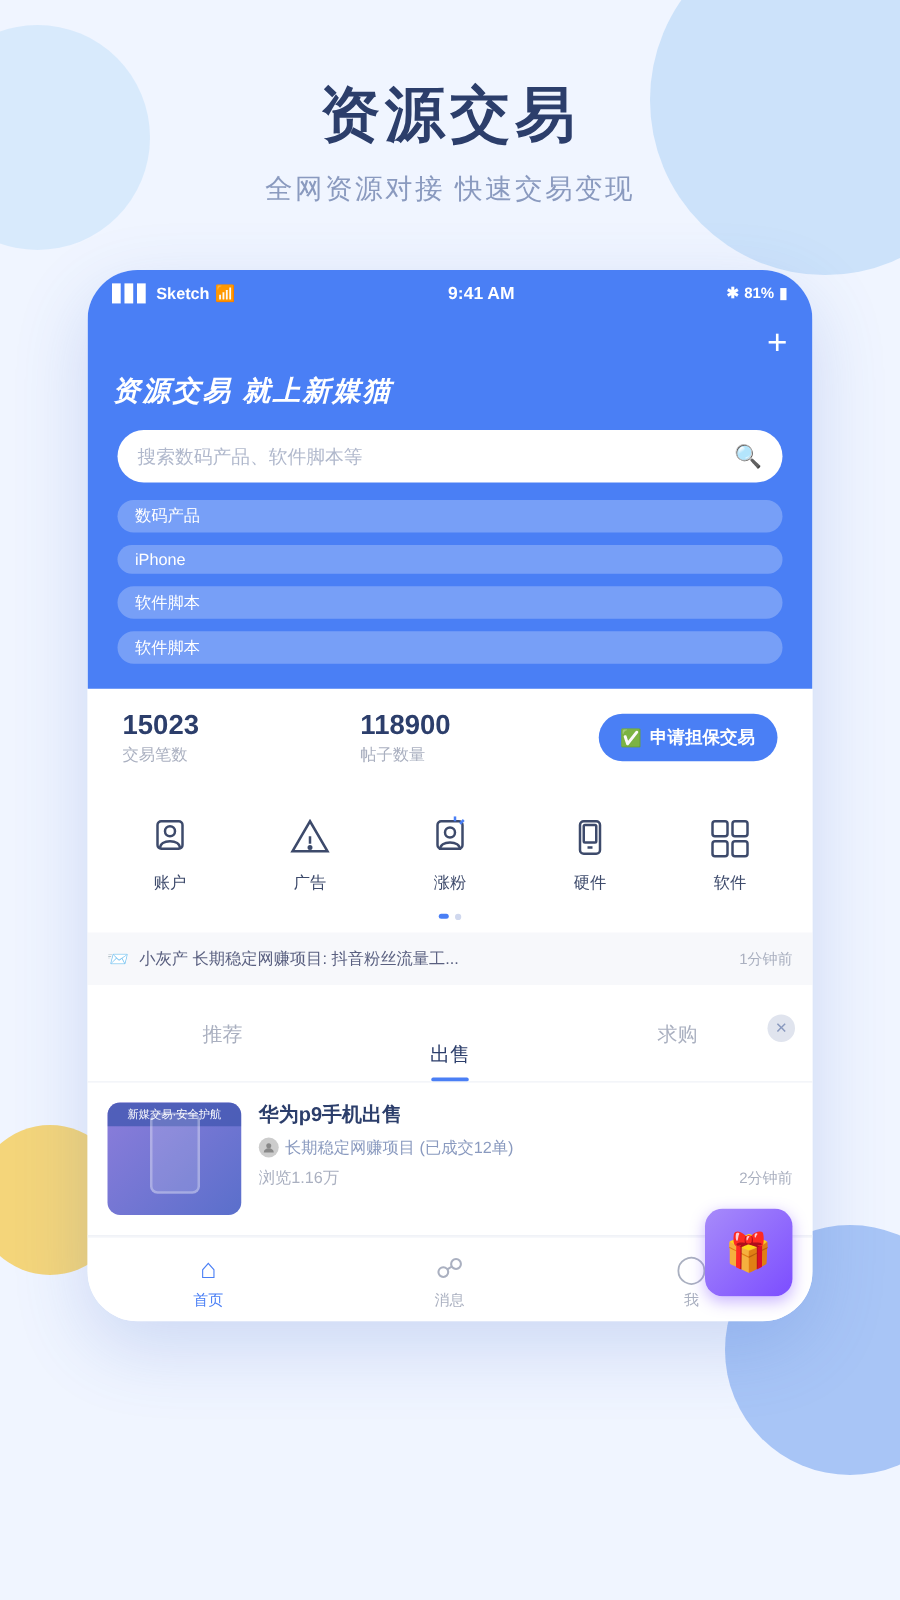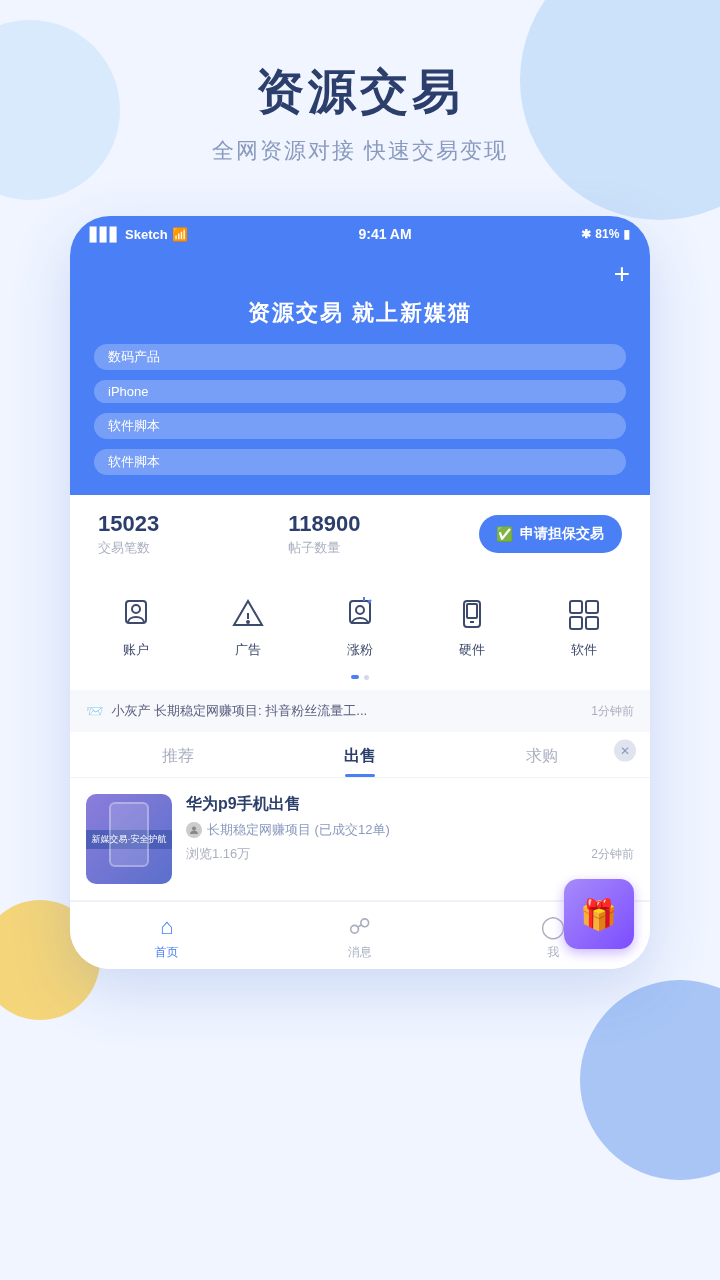--- a/index.html
+++ b/index.html
@@ -123,26 +123,26 @@
       justify-content: flex-end;
       margin-bottom: 8px;
     }
     .plus-btn {
       color: #fff;
       font-size: 28px;
       font-weight: 300;
       cursor: pointer;
     }
     .app-header-title {
-      text-align: center;
       color: #fff;
       font-size: 22px;
       font-weight: 600;
       letter-spacing: 2px;
       margin-bottom: 16px;
+      font-style: italic;
     }
 
     
     .search-bar {
       background: #fff;
       border-radius: 25px;
       display: flex;
       align-items: center;
       padding: 10px 16px;
       margin: 0 4px;
@@ -275,21 +275,22 @@
     }
     .tab-item {
       font-size: 16px;
       color: #aab0c0;
       padding-bottom: 10px;
       cursor: pointer;
       position: relative;
     }
     .tab-item.active {
       color: #2c3e6b;
-      font-weight: 700;
+      font-weight: 400;
+      margin-top: 32px;
     }
     .tab-item.active::after {
       content: '';
       position: absolute;
       bottom: 0;
       left: 50%;
       transform: translateX(-50%);
       width: 30px;
       height: 3px;
       background: #4a7ff5;
@@ -315,29 +316,29 @@
     
     .listing-card {
       background: #fff;
       padding: 16px;
       display: flex;
       gap: 14px;
       align-items: flex-start;
       border-bottom: 1px solid #f0f2f7;
     }
     .listing-image {
-      width: 86px;
+      width: 107px;
       height: 90px;
       border-radius: 10px;
       overflow: hidden;
       flex-shrink: 0;
       background: linear-gradient(135deg, #8c7ddb, #5a6fcb);
       position: relative;
       display: flex;
-      align-items: center;
+      align-items: flex-start;
       justify-content: center;
     }
     .listing-image-label {
       background: rgba(70, 90, 180, 0.85);
       color: #fff;
       font-size: 9px;
       padding: 3px 5px;
       width: 100%;
       text-align: center;
     }
@@ -449,20 +450,24 @@
         <span>▮</span>
       </div>
     </div>
 
     <div class="app-header">
       <div class="app-header-top">
         <span class="plus-btn">+</span>
       </div>
       <div class="app-header-title">资源交易 就上新媒猫</div>
 
+      <div class="search-bar">
+        <span class="search-placeholder">搜索数码产品、软件脚本等</span>
+        <span class="search-icon-wrap">🔍</span>
+      </div>
 
       <div class="tag-chips">
         <span class="chip">数码产品</span>
         <span class="chip">iPhone</span>
         <span class="chip">软件脚本</span>
         <span class="chip">软件脚本</span>
       </div>
     </div>
 
     <div class="stats-row">

